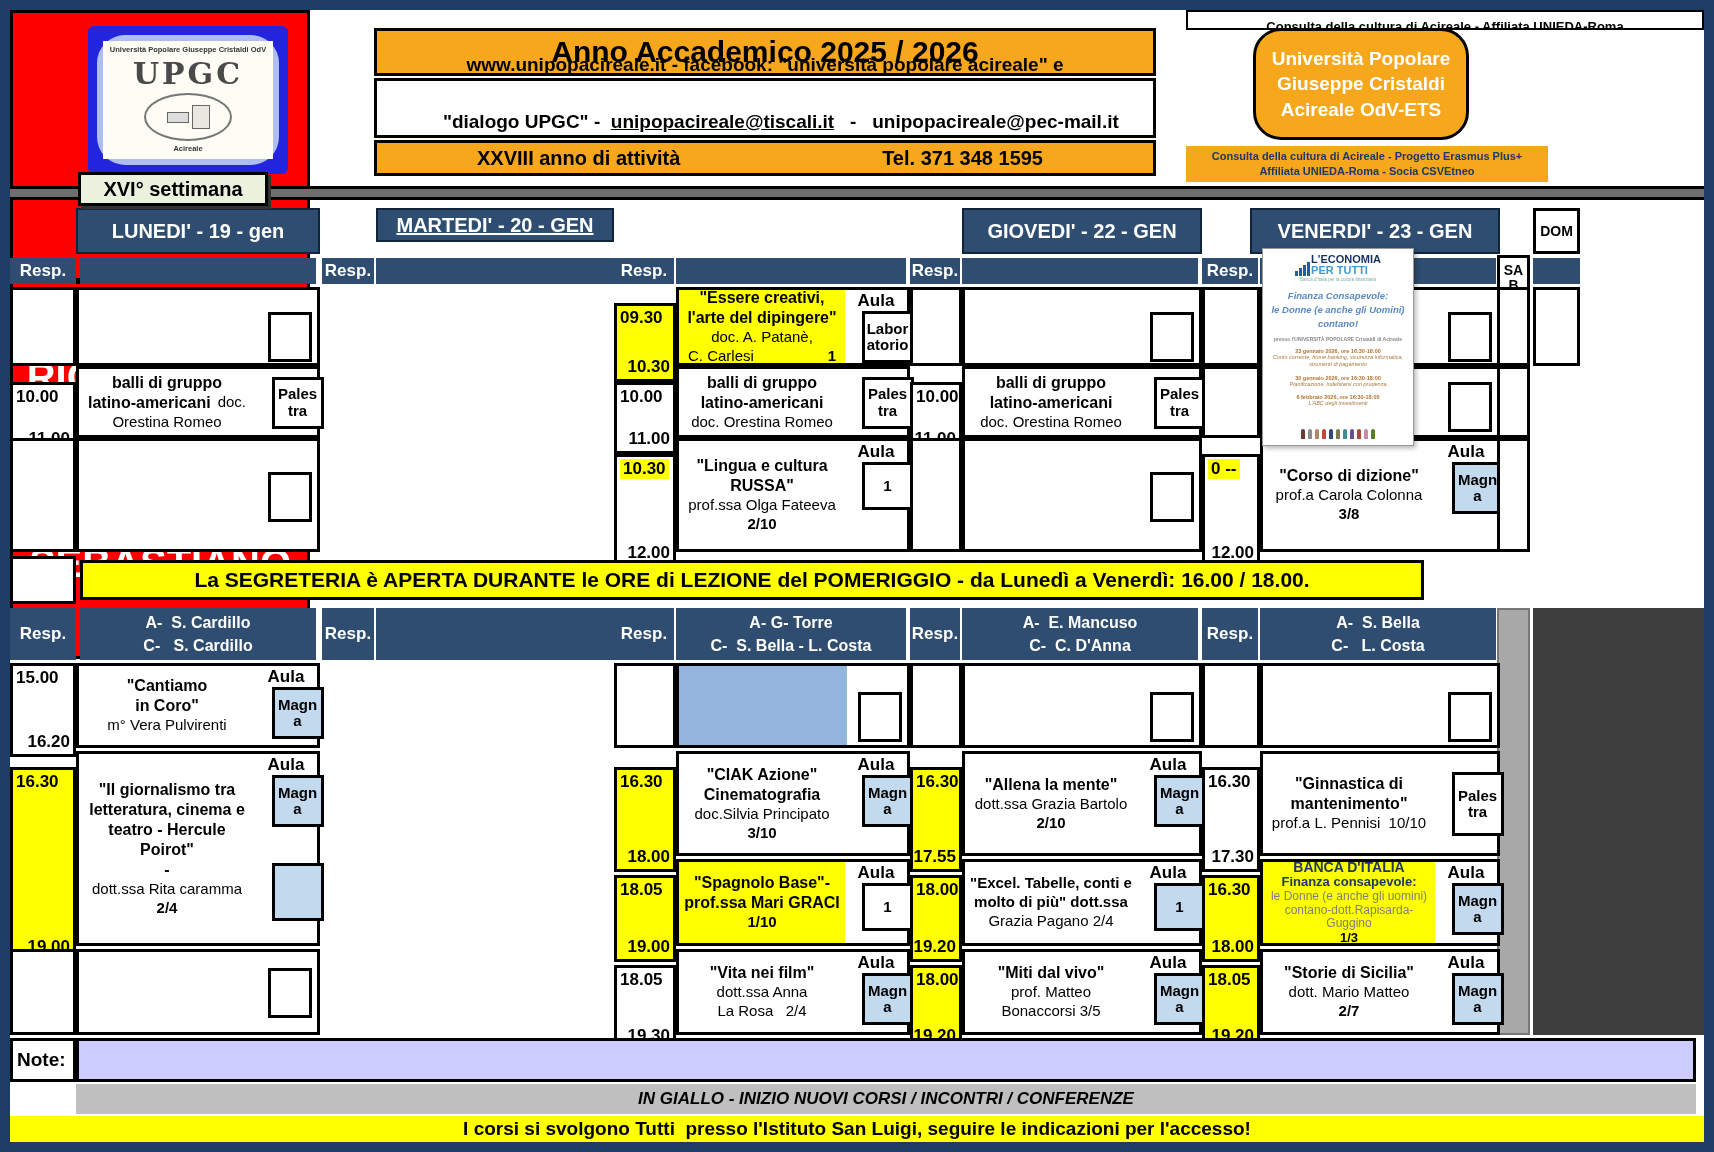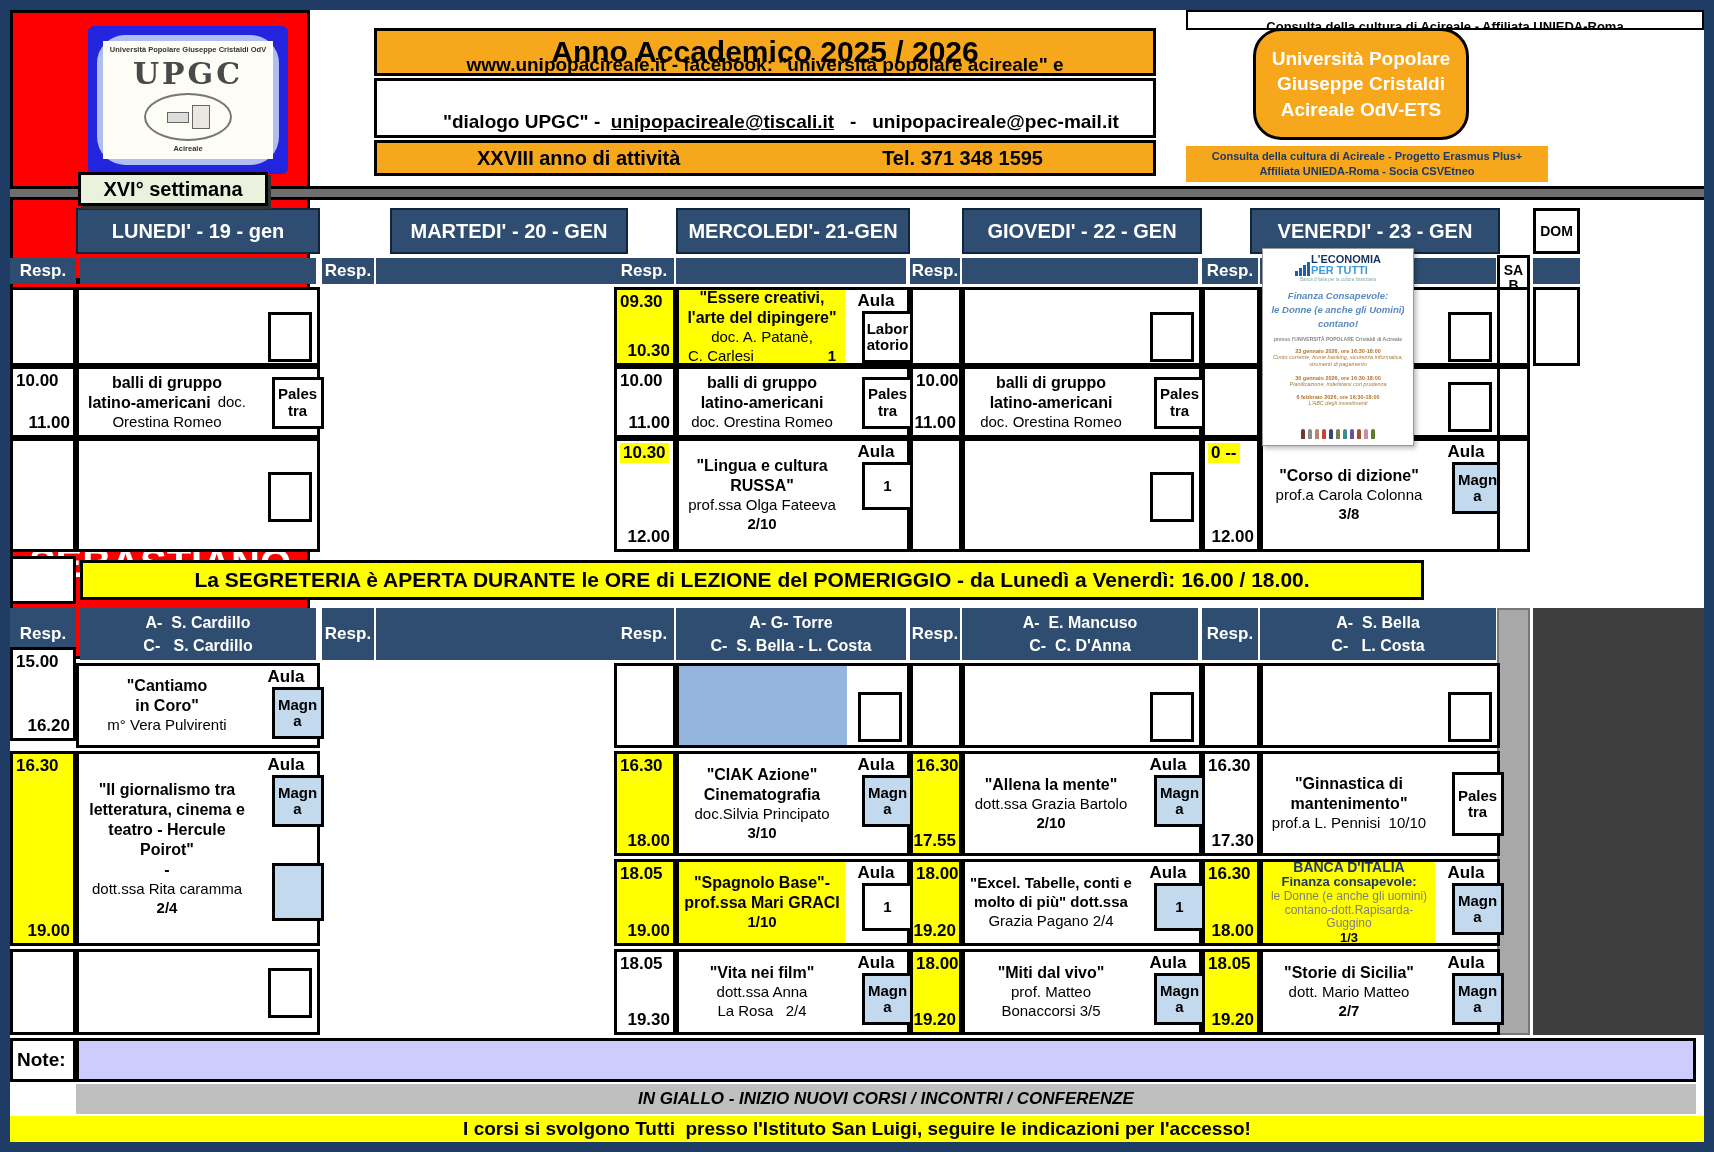--- a/index.html
+++ b/index.html
@@ -2,21 +2,21 @@
 <html><head>
 <meta charset="utf-8">
 <style>
   html,body{margin:0;padding:0;background:#9a9a9a;}
   #page{position:relative;width:1714px;height:1152px;background:#1e3c64;font-family:"Liberation Sans",sans-serif;overflow:hidden;}
   #board{position:absolute;left:10px;top:10px;width:1694px;height:1132px;background:#ffffff;}
   .cell{position:absolute;box-sizing:border-box;border:3px solid #000;background:#fff;}
   .navyseg{position:absolute;box-sizing:border-box;background:#2e4d70;color:#fff;font-weight:bold;display:flex;align-items:center;justify-content:center;text-align:center;}
   .dayhead{position:absolute;box-sizing:border-box;background:#2e4d70;border:2px solid #10243c;color:#fff;font-weight:bold;font-size:20px;display:flex;align-items:center;justify-content:center;}
   .minihead{position:absolute;box-sizing:border-box;background:#fff;border:3px solid #000;color:#000;font-weight:bold;font-size:14px;display:flex;align-items:center;justify-content:center;text-align:center;word-break:break-all;line-height:1.05;}
-  .timecell{display:flex;flex-direction:column;justify-content:space-between;font-weight:bold;font-size:17px;padding:2px 3px;}
+  .timecell{display:flex;flex-direction:column;justify-content:space-between;font-weight:bold;font-size:17px;padding:2px 3px;margin-top:16px;}
   .t-start{align-self:flex-start;}
   .t-end{align-self:flex-end;}
   .chip{background:#ffff00;padding:0 3px;}
   .course{display:flex;align-items:stretch;}
   .crs-main{flex:1;display:flex;flex-direction:column;justify-content:center;align-items:center;text-align:center;padding:2px 3px;line-height:1.25;}
   .crs-t{font-weight:bold;font-size:16px;white-space:pre-wrap;}
   .crs-l{font-weight:normal;font-size:15px;white-space:pre-wrap;}
   .crs-n{font-weight:bold;font-size:15px;}
   .splitline{width:100%;display:flex;justify-content:space-between;align-items:center;padding:0 6px;box-sizing:border-box;}
   .roomcol{width:62px;display:flex;flex-direction:column;align-items:center;justify-content:flex-start;padding-top:1px;}
@@ -115,22 +115,21 @@
   </div>
   <div class="rstrip" style="left:1176px;top:136px;width:362px;height:36px;">
     <div>Consulta della cultura di Acireale  -  Progetto Erasmus Plus+</div>
     <div>Affiliata UNIEDA-Roma    -    Socia CSVEtneo</div>
   </div>
 
   <div class="divider" style="left:0px;top:176px;width:1694px;height:14px;"></div>
   <div class="weekbox" style="left:68px;top:162px;width:190px;height:34px;">XVI° settimana</div>
 
   <div class="dayhead" style="left:66px;top:198px;width:244px;height:46px;">LUNEDI' - 19 - gen</div>
-  <div class="dayhead" style="left:380px;top:198px;width:238px;height:46px;">MARTEDI' - 20 - GEN</div>
-  <div class="dayhead" style="left:666px;top:198px;width:234px;height:46px;">MERCOLEDI'- 21-GEN</div>
+  <div class="dayhead" style="left:366px;top:198px;width:238px;height:34px;text-decoration:underline;">MARTEDI' - 20 - GEN</div>
   <div class="dayhead" style="left:952px;top:198px;width:240px;height:46px;">GIOVEDI' - 22 - GEN</div>
   <div class="dayhead" style="left:1240px;top:198px;width:250px;height:46px;">VENERDI' - 23 - GEN</div>
   <div class="minihead" style="left:1487px;top:198px;width:33px;height:46px;margin-top:47px;">SAB</div>
   <div class="minihead" style="left:1523px;top:198px;width:47px;height:46px;">DOM</div>
 
   <div class="navyseg" style="left:0px;top:248px;width:66px;height:26px;font-size:17px;">Resp.</div>
   <div class="navyseg" style="left:70px;top:248px;width:236px;height:26px;"></div>
   <div class="navyseg" style="left:312px;top:248px;width:52px;height:26px;font-size:17px;">Resp.</div>
   <div class="navyseg" style="left:366px;top:248px;width:238px;height:26px;"></div>
   <div class="navyseg" style="left:604px;top:248px;width:60px;height:26px;font-size:17px;">Resp.</div>

